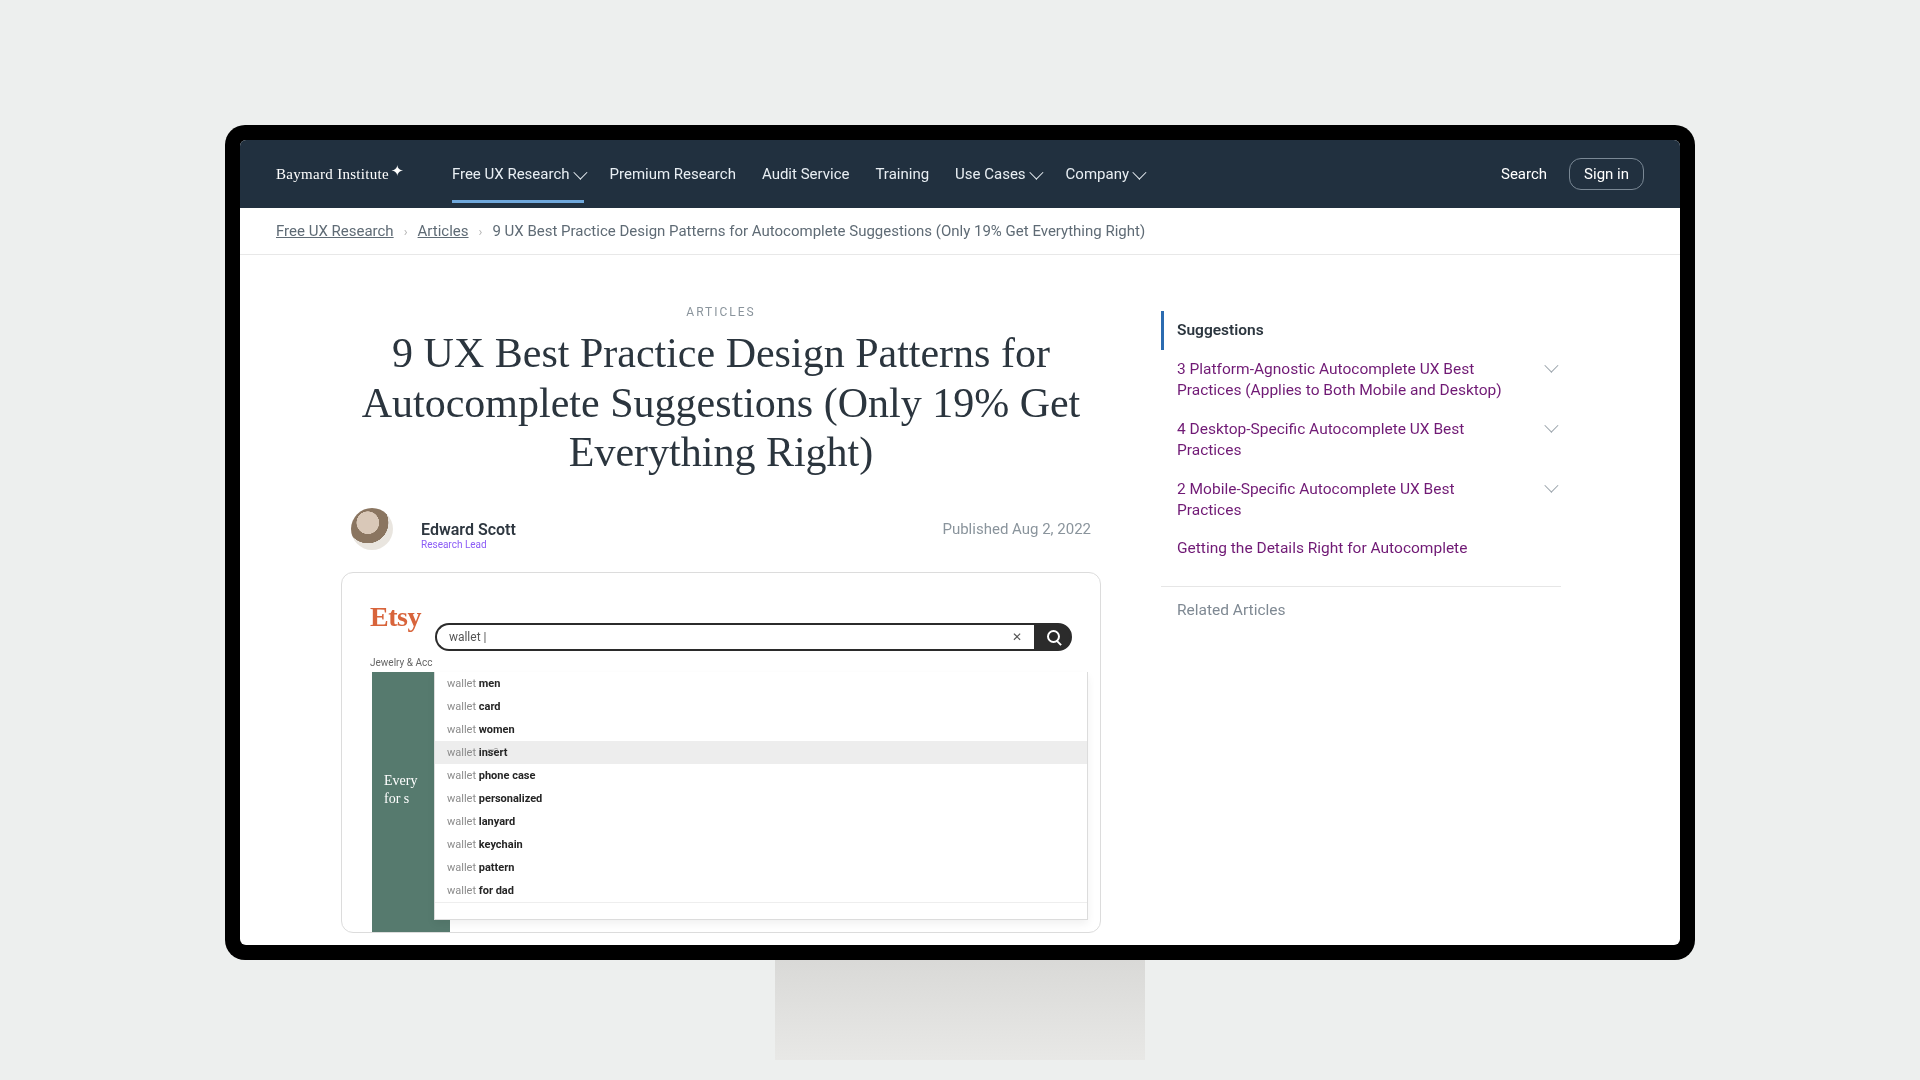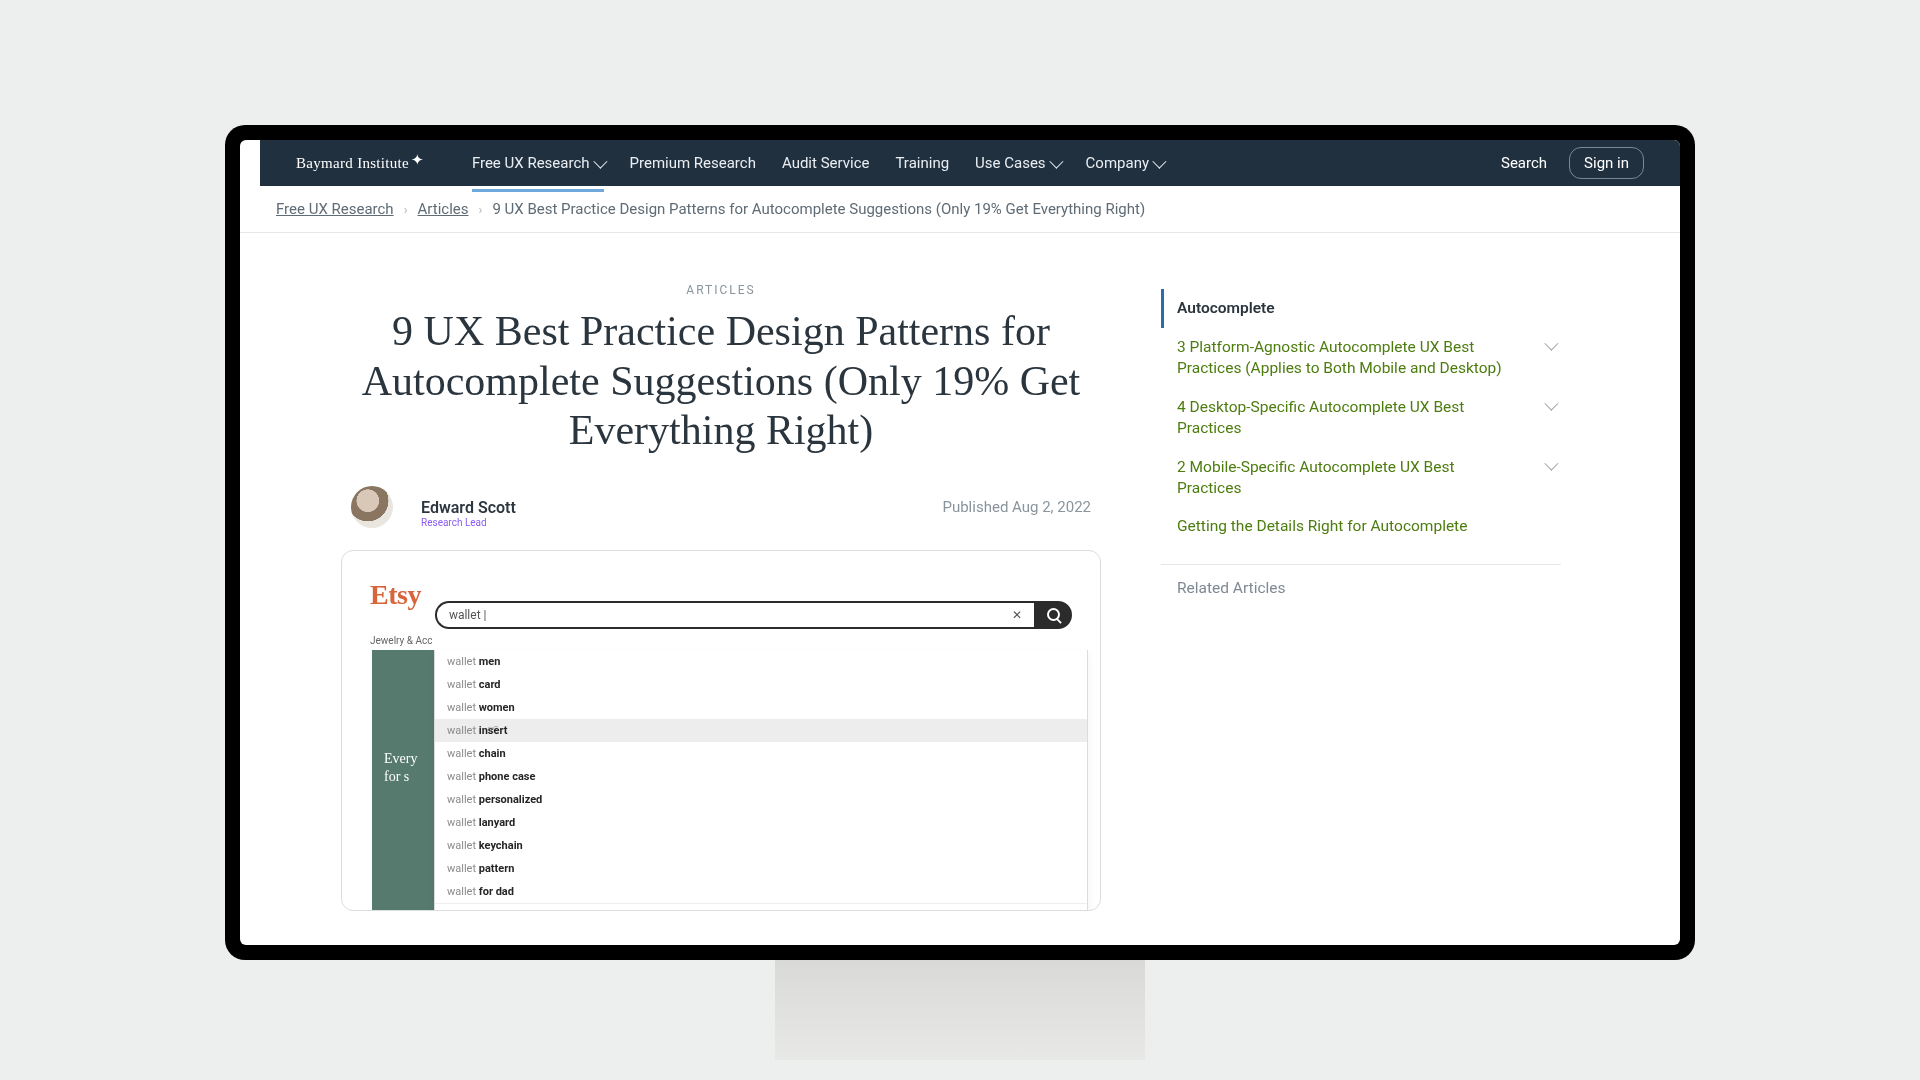--- a/index.html
+++ b/index.html
@@ -36,23 +36,22 @@
   background: linear-gradient(#d9d9d7, #e8e8e6);
 }
 
 
 .site-header {
   background: #21303f;
   color: #fff;
   display: flex;
   align-items: center;
   padding: 0 36px;
-  height: 46px;
+  height: 68px;
   font-size: 15px;
-  margin-left: 20px;
 }
 .logo {
   letter-spacing: 0.3px;
   margin-right: 48px;
   display: flex;
   align-items: center;
   gap: 2px;
   font-family: Georgia, serif;
 }
 .logo-mark { font-size: 15px; position: relative; top:-3px; }
@@ -154,21 +153,21 @@
 .sugg .pre { color:#8b8b8b; }
 .sugg.hover { background:#ededed; position:relative; }
 .cursor-hand { position:absolute; right: 588px; top:3px; font-size:13px; color:#6a6a6a; }
 .sugg-foot { padding: 8px 12px; font-size:11px; color:#5b5b5b; border-top:1px solid #eee; display:flex; justify-content:space-between; }
 
 
 .toc { width: 400px; padding-top: 6px; }
 .toc-item {
   padding: 9px 6px 9px 16px;
   font-size: 15.5px;
-  color: #4d7c0f;
+  color: #701a75;
   display:flex; justify-content:space-between; align-items:flex-start;
   cursor:pointer;
   line-height:1.35;
 }
 .toc-item.active { color:#2b353e; font-weight:600; border-left: 3px solid #2b6bb0; padding-left:13px; }
 .toc-chevron { margin-top:3px; color:#9aa3ab; }
 .toc-divider { border-top:1px solid #e6e6e6; margin: 18px 0 14px 0; }
 .toc-related { color:#7f8993; font-size:15.5px; padding-left:16px; }
 </style>
 </head>
@@ -237,36 +236,35 @@
             <div class="etsy-body">
               <div class="etsy-promo">
                 <div>Every</div>
                 <div>for s</div>
               </div>
               <div class="etsy-dropdown" id="etsy-dropdown">
                   <div class="sugg"><span class="pre">wallet </span><b>men</b></div>
                   <div class="sugg"><span class="pre">wallet </span><b>card</b></div>
                   <div class="sugg"><span class="pre">wallet </span><b>women</b></div>
                   <div class="sugg hover"><span class="pre">wallet </span><b>insert</b><span class="cursor-hand">☜</span></div>
-                  <div class="sugg"><span class="pre">wallet </span><b>chain</b></div>
                   <div class="sugg"><span class="pre">wallet </span><b>phone case</b></div>
                   <div class="sugg"><span class="pre">wallet </span><b>personalized</b></div>
                   <div class="sugg"><span class="pre">wallet </span><b>lanyard</b></div>
                   <div class="sugg"><span class="pre">wallet </span><b>keychain</b></div>
                   <div class="sugg"><span class="pre">wallet </span><b>pattern</b></div>
                   <div class="sugg"><span class="pre">wallet </span><b>for dad</b></div>
                   <div class="sugg-foot"></div>
                 </div>
             </div>
           </div>
         </div>
 
         <div class="toc" id="toc">
             <div class="toc-item active">
-              <span style="max-width: 340px;">Autocomplete</span>
+              <span style="max-width: 340px;">Suggestions</span>
             </div>
             <div class="toc-item">
               <span style="max-width: 340px;">3 Platform-Agnostic Autocomplete UX Best Practices (Applies to Both Mobile and Desktop)</span>
               <span class="chevron toc-chevron"></span>
             </div>
             <div class="toc-item">
               <span style="max-width: 340px;">4 Desktop-Specific Autocomplete UX Best Practices</span>
               <span class="chevron toc-chevron"></span>
             </div>
             <div class="toc-item">

